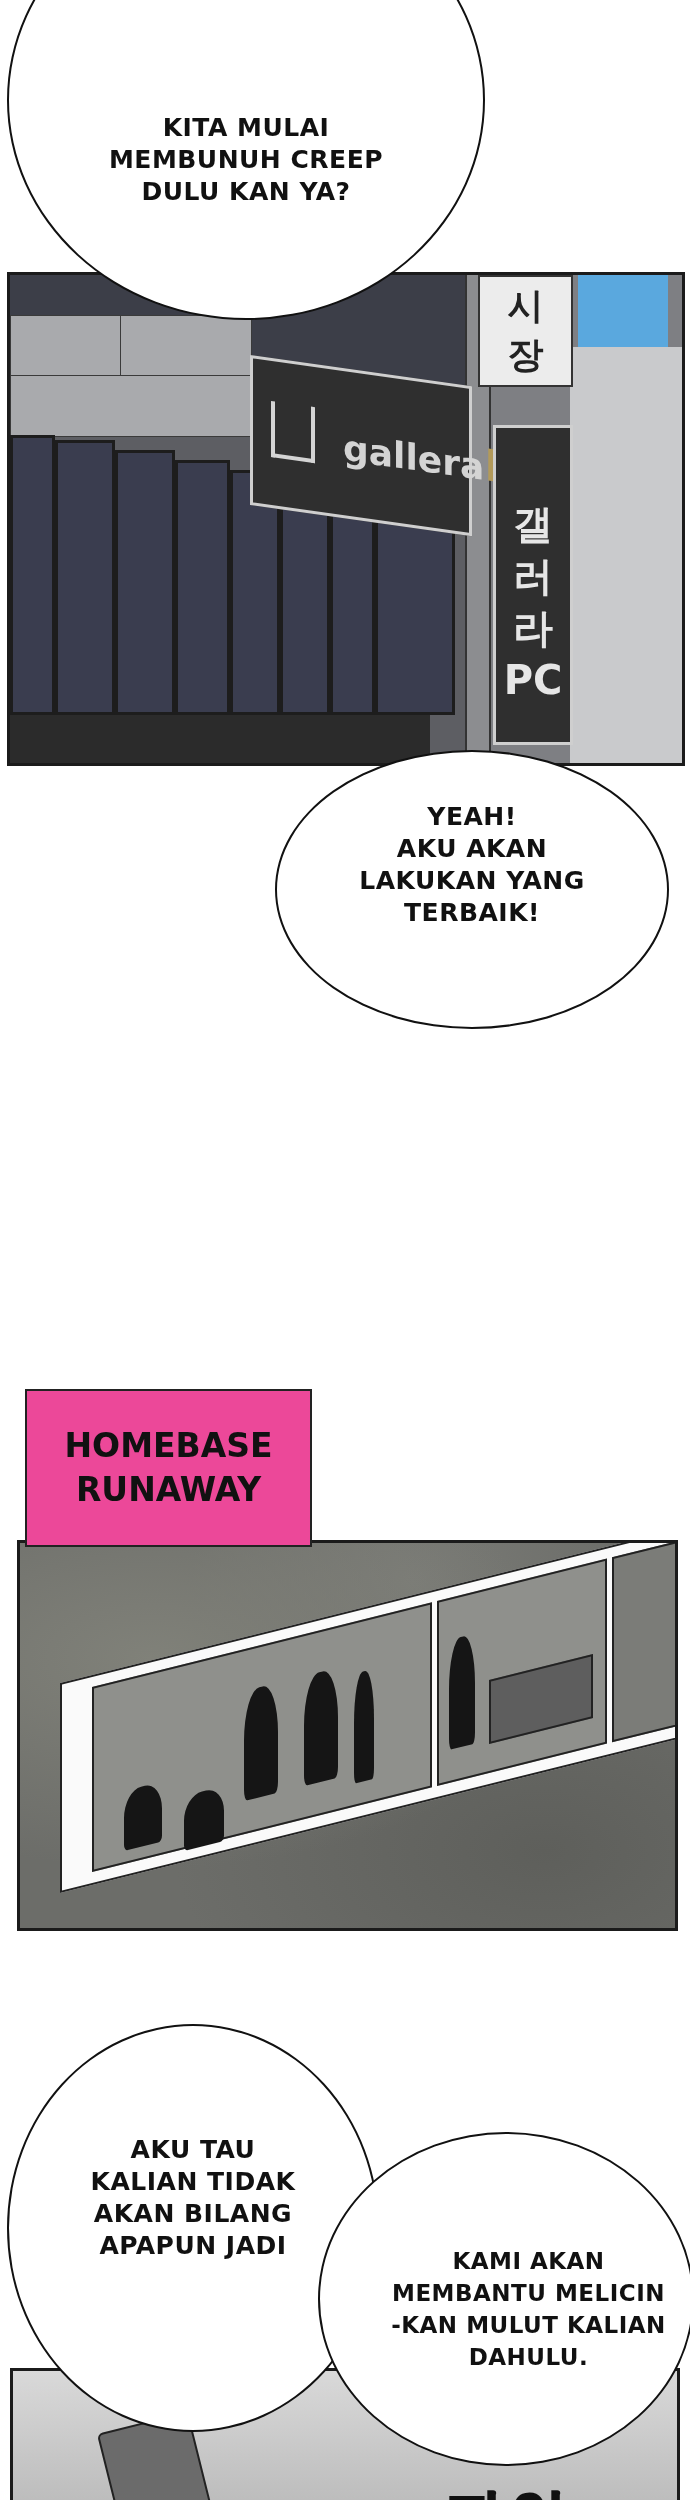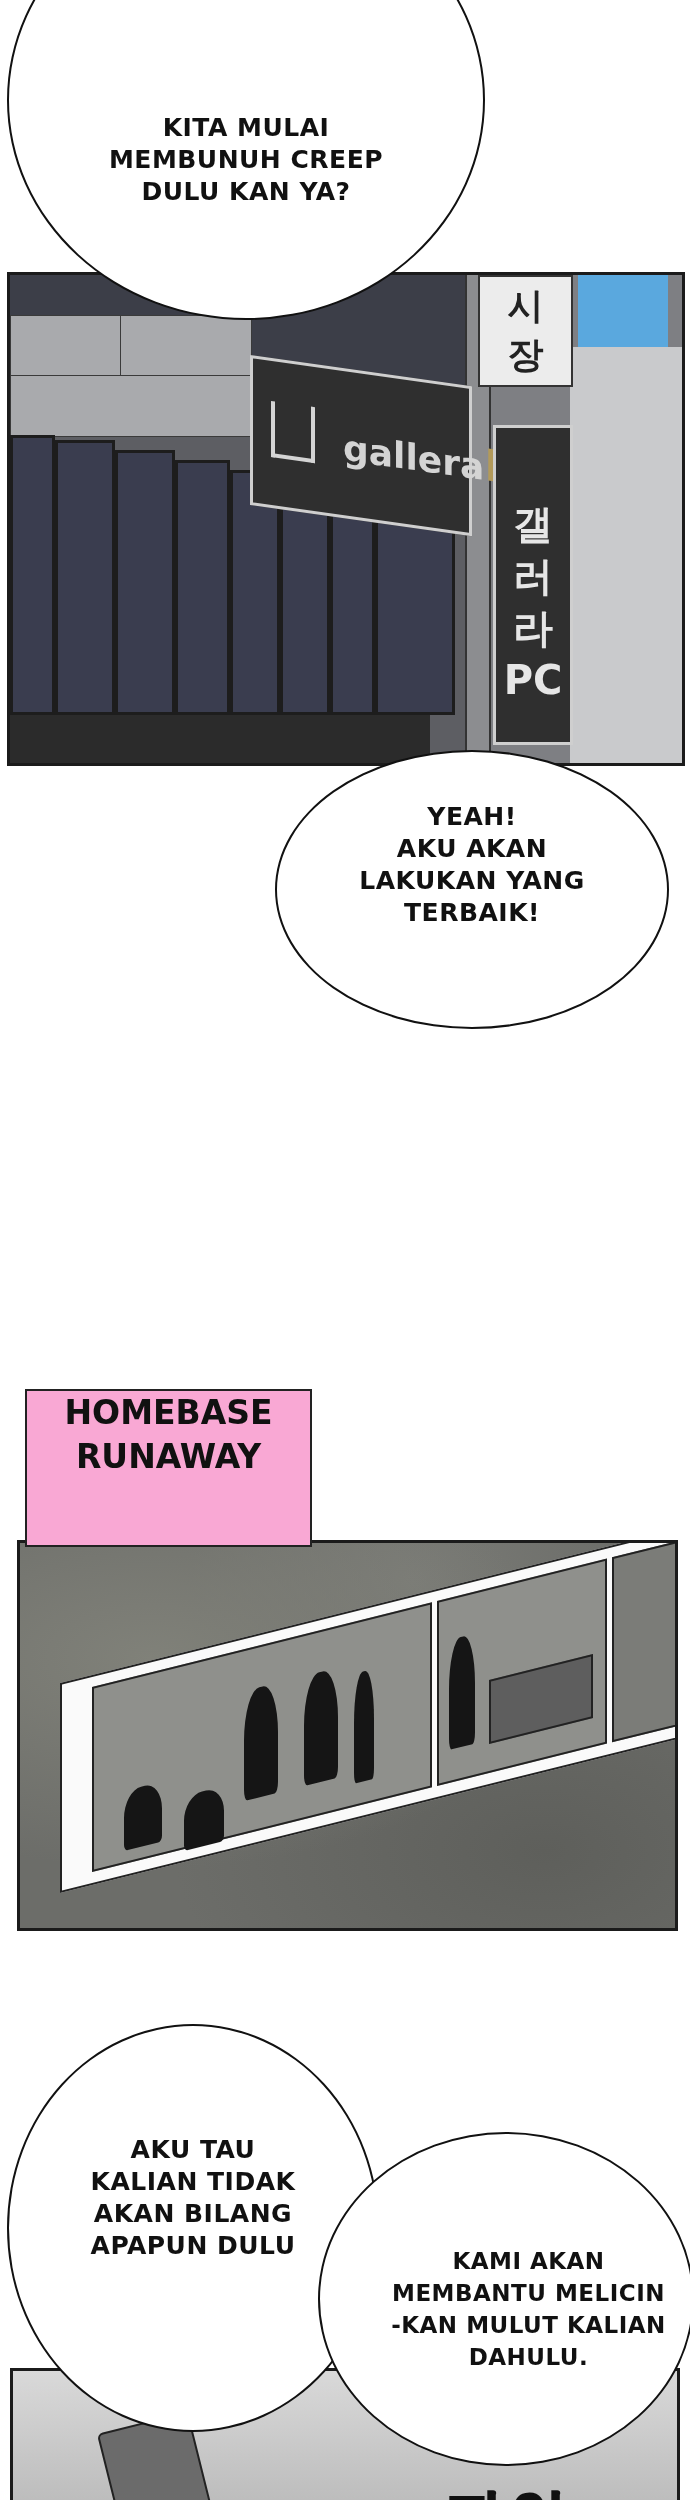--- a/index.html
+++ b/index.html
@@ -22,21 +22,21 @@
   .sign-h-text .pc { color:#b39a5a; font-size:44px; }
   .sign-h-logo { position:absolute; left:18px; top:40px; width:44px; height:56px; border:4px solid #d4d4d4; border-top:none; box-sizing:border-box; }
   .sign-v { left:483px; top:150px; width:80px; height:320px; background:#2f2f2f; border:3px solid #cfcfcf; box-sizing:border-box; display:flex; flex-direction:column; align-items:center; padding-top:70px; }
   .sign-v-char { font-size:40px; color:#e6e6e6; font-weight:bold; line-height:52px; }
   .sign-top { left:468px; top:0; width:95px; height:112px; background:#ececec; border:2px solid #333; box-sizing:border-box; display:flex; flex-direction:column; align-items:center; justify-content:center; font-size:36px; color:#222; font-weight:bold; }
   .sky { left:568px; top:0; width:90px; height:72px; background:#5aa8de; }
   .bldg-right { left:560px; top:72px; width:118px; height:422px; background:#c9cacc; }
   .column { left:455px; top:0; width:22px; height:494px; background:#8c8d90; border-left:2px solid #333; border-right:2px solid #333; }
 
   
-  #caption-box { left:25px; top:1389px; width:287px; height:158px; background:#f9a8d4; border:2px solid #222; box-sizing:border-box; z-index:6; display:flex; justify-content:center; text-align:center; }
+  #caption-box { left:25px; top:1389px; width:287px; height:158px; background:#ec4899; border:2px solid #222; box-sizing:border-box; z-index:6; display:flex; align-items:center; justify-content:center; text-align:center; }
   #caption-text { font-family:"DejaVu Sans", sans-serif; font-weight:bold; font-size:33px; line-height:44px; color:#111; white-space:pre-line; }
 
   
   #panel-homebase { left:17px; top:1540px; width:661px; height:391px; background:#6f706c; }
   .concrete { left:0; top:0; width:100%; height:100%; background:
       radial-gradient(ellipse at 20% 30%, #808179 0%, transparent 55%),
       radial-gradient(ellipse at 80% 80%, #5e5f5b 0%, transparent 50%),
       radial-gradient(ellipse at 60% 10%, #7a7b76 0%, transparent 40%),
       #6c6d69; }
   .window-frame { left:40px; top:88px; width:640px; height:210px; background:#fafafa; transform:skewY(-14deg); transform-origin:left top; border:2px solid #222; box-sizing:border-box; }
@@ -123,21 +123,21 @@
 
 <div class="panel" id="panel-bottom">
   <div class="abs clipper"></div>
   <div class="abs sfx">찌잉</div>
 </div>
 
 <div class="bubble" style="left:7px; top:2024px; width:368px; height:404px;">
   <div class="btext" style="padding-bottom:60px;">AKU TAU
 KALIAN TIDAK
 AKAN BILANG
-APAPUN DULU</div>
+APAPUN JADI</div>
 </div>
 
 <div class="bubble" style="left:318px; top:2132px; width:372px; height:330px;">
   <div class="btext" style="font-size:23px; padding-top:20px;margin-left:45px;">KAMI AKAN
 MEMBANTU MELICIN
 -KAN MULUT KALIAN
 DAHULU.</div>
 </div>
 
 </body></html>

